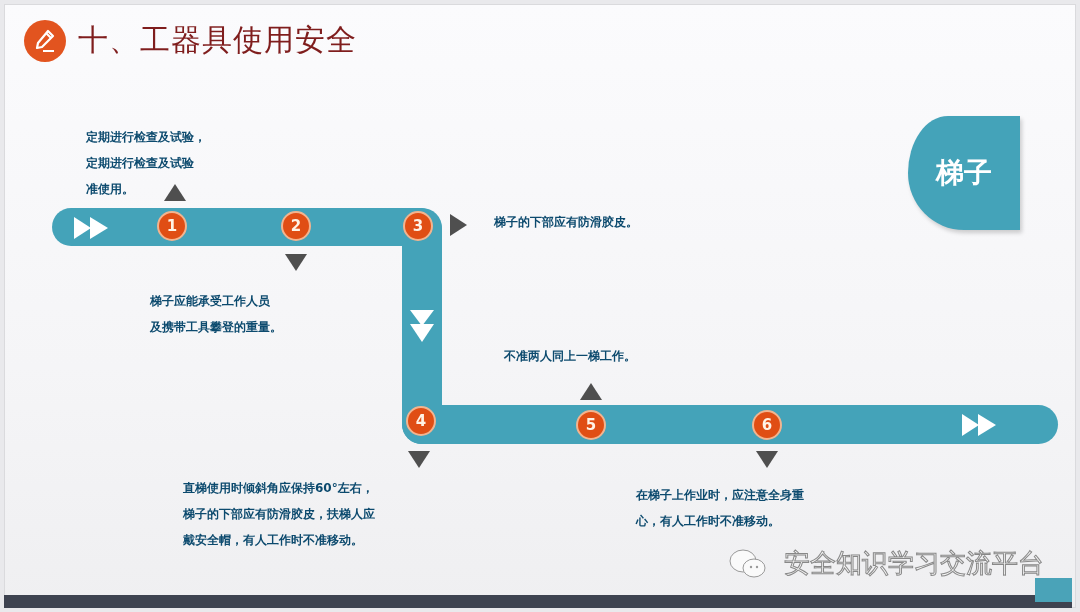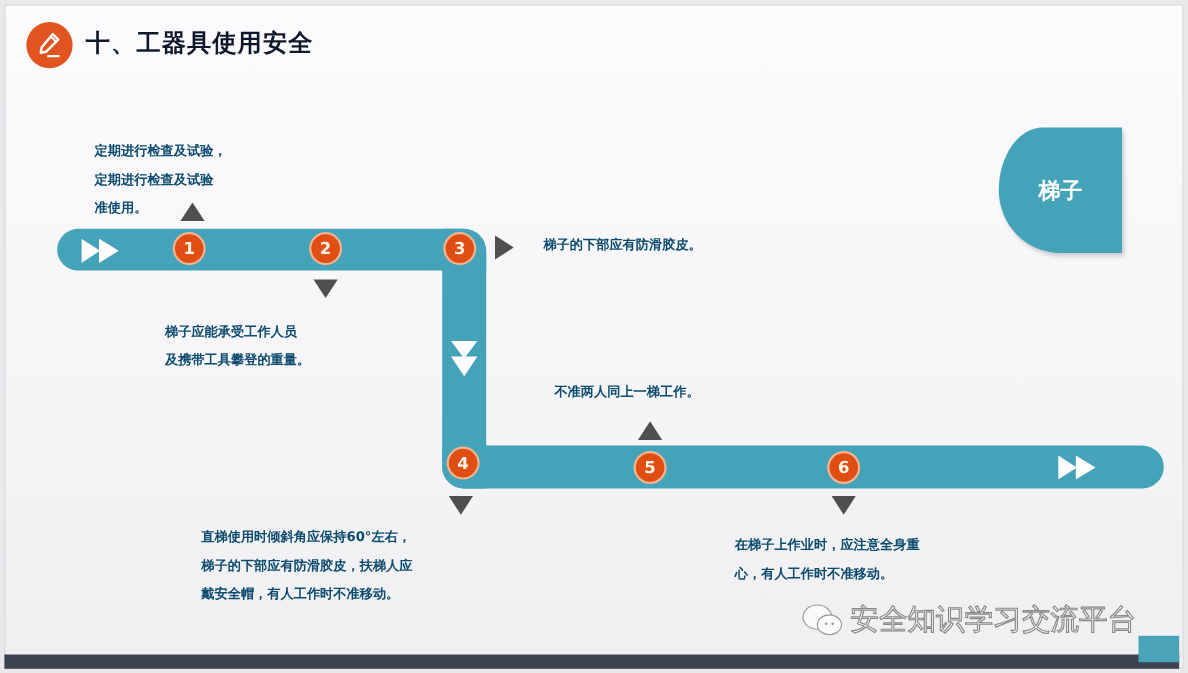--- a/index.html
+++ b/index.html
@@ -1,30 +1,30 @@
 <!DOCTYPE html>
 <html><head>
 <meta charset="utf-8">
 <style>
   html,body{margin:0;padding:0;}
   body{width:1080px;height:612px;position:relative;overflow:hidden;background:#e9e9ec;font-family:"DejaVu Sans","Liberation Sans",sans-serif;}
   .slide{position:absolute;left:4px;top:4px;width:1072px;height:604px;background:linear-gradient(180deg,#fbfbfd 0%,#f5f5f7 60%,#efeff1 100%);border:1px solid #dadadd;box-sizing:border-box;}
   .bottom-bar{position:absolute;left:4px;top:595px;width:1068px;height:13px;background:#3e4350;}
   .corner-square{position:absolute;left:1035px;top:578px;width:37px;height:24px;background:#4aa3b8;}
   .title-icon{position:absolute;left:24px;top:20px;width:42px;height:42px;border-radius:50%;background:#e2541f;display:flex;align-items:center;justify-content:center;}
-  .title{position:absolute;left:78px;top:18px;font-size:22px;font-weight:bold;color:#0f172a;letter-spacing:1px;line-height:44px;}
+  .title{position:absolute;left:78px;top:18px;font-size:30px;font-weight:normal;color:#7f1d1d;letter-spacing:1px;line-height:44px;}
   .track{position:absolute;background:#44a3b9;}
   .node{position:absolute;width:30px;height:30px;border-radius:50%;background:#e04e14;border:2px solid #f2b48f;box-sizing:border-box;color:#fff3e6;font-size:15px;font-weight:bold;display:flex;align-items:center;justify-content:center;}
   .tri{position:absolute;width:0;height:0;}
   .tri-up{border-left:11px solid transparent;border-right:11px solid transparent;border-bottom:17px solid #4f4f4f;}
   .tri-down{border-left:11px solid transparent;border-right:11px solid transparent;border-top:17px solid #4f4f4f;}
   .tri-right{border-top:11px solid transparent;border-bottom:11px solid transparent;border-left:17px solid #4f4f4f;}
   .txt{position:absolute;font-size:12px;font-weight:bold;color:#0c4a6e;line-height:26px;}
-  .badge{position:absolute;left:908px;top:116px;width:112px;height:114px;background:#44a3b9;border-radius:56px 0 0 56px / 57px 0 0 57px;border-top-left-radius:40px 57px;color:#fff;font-size:20px;font-weight:bold;display:flex;align-items:center;justify-content:center;box-shadow:2px 3px 4px rgba(0,0,0,0.18);}
-  .watermark{position:absolute;left:728px;top:546px;font-size:26px;color:#f5f5f5;-webkit-text-stroke:1px #888;display:flex;align-items:center;gap:5px;}
+  .badge{position:absolute;left:908px;top:116px;width:112px;height:114px;background:#44a3b9;border-radius:56px 0 0 56px / 57px 0 0 57px;border-top-left-radius:40px 57px;color:#fff;font-size:28px;font-weight:bold;display:flex;align-items:center;justify-content:center;box-shadow:2px 3px 4px rgba(0,0,0,0.18);}
+  .watermark{position:absolute;left:728px;top:546px;font-size:26px;color:#f5f5f5;-webkit-text-stroke:1px #888;display:flex;align-items:center;gap:16px;}
 </style>
 </head>
 <body>
 
 <div class="slide"></div>
 
 <div class="title-icon">
   <svg width="26" height="26" viewBox="0 0 26 26">
     <path d="M16 3 L21 8 L10 19 L5 20 L6 15 Z" fill="none" stroke="#fff" stroke-width="2.2" stroke-linejoin="round"></path>
     <line x1="14" y1="5" x2="19" y2="10" stroke="#fff" stroke-width="2"></line>
@@ -85,21 +85,21 @@
   <div>梯子的下部应有防滑胶皮。</div>
 </div>
 <div class="txt" style="left:183px;top:475px;">
   <div>直梯使用时倾斜角应保持60°左右，</div>
   <div>梯子的下部应有防滑胶皮，扶梯人应</div>
   <div>戴安全帽，有人工作时不准移动。</div>
 </div>
 <div class="txt" style="left:468px;top:343px;margin-left:36px;">
   <div>不准两人同上一梯工作。</div>
 </div>
-<div class="txt" style="left:636px;top:482px;margin-left:32px;">
+<div class="txt" style="left:636px;top:482px;">
   <div>在梯子上作业时，应注意全身重</div>
   <div>心，有人工作时不准移动。</div>
 </div>
 
 <div class="watermark">
   <svg width="40" height="32" viewBox="0 0 40 32">
     <ellipse cx="15" cy="13" rx="13" ry="11" fill="#fafafa" stroke="#999" stroke-width="1"></ellipse>
     <ellipse cx="26" cy="20" rx="11" ry="9" fill="#fafafa" stroke="#999" stroke-width="1"></ellipse>
     <circle cx="23" cy="19" r="1.2" fill="#999"></circle>
       <circle cx="29" cy="19" r="1.2" fill="#999"></circle>

